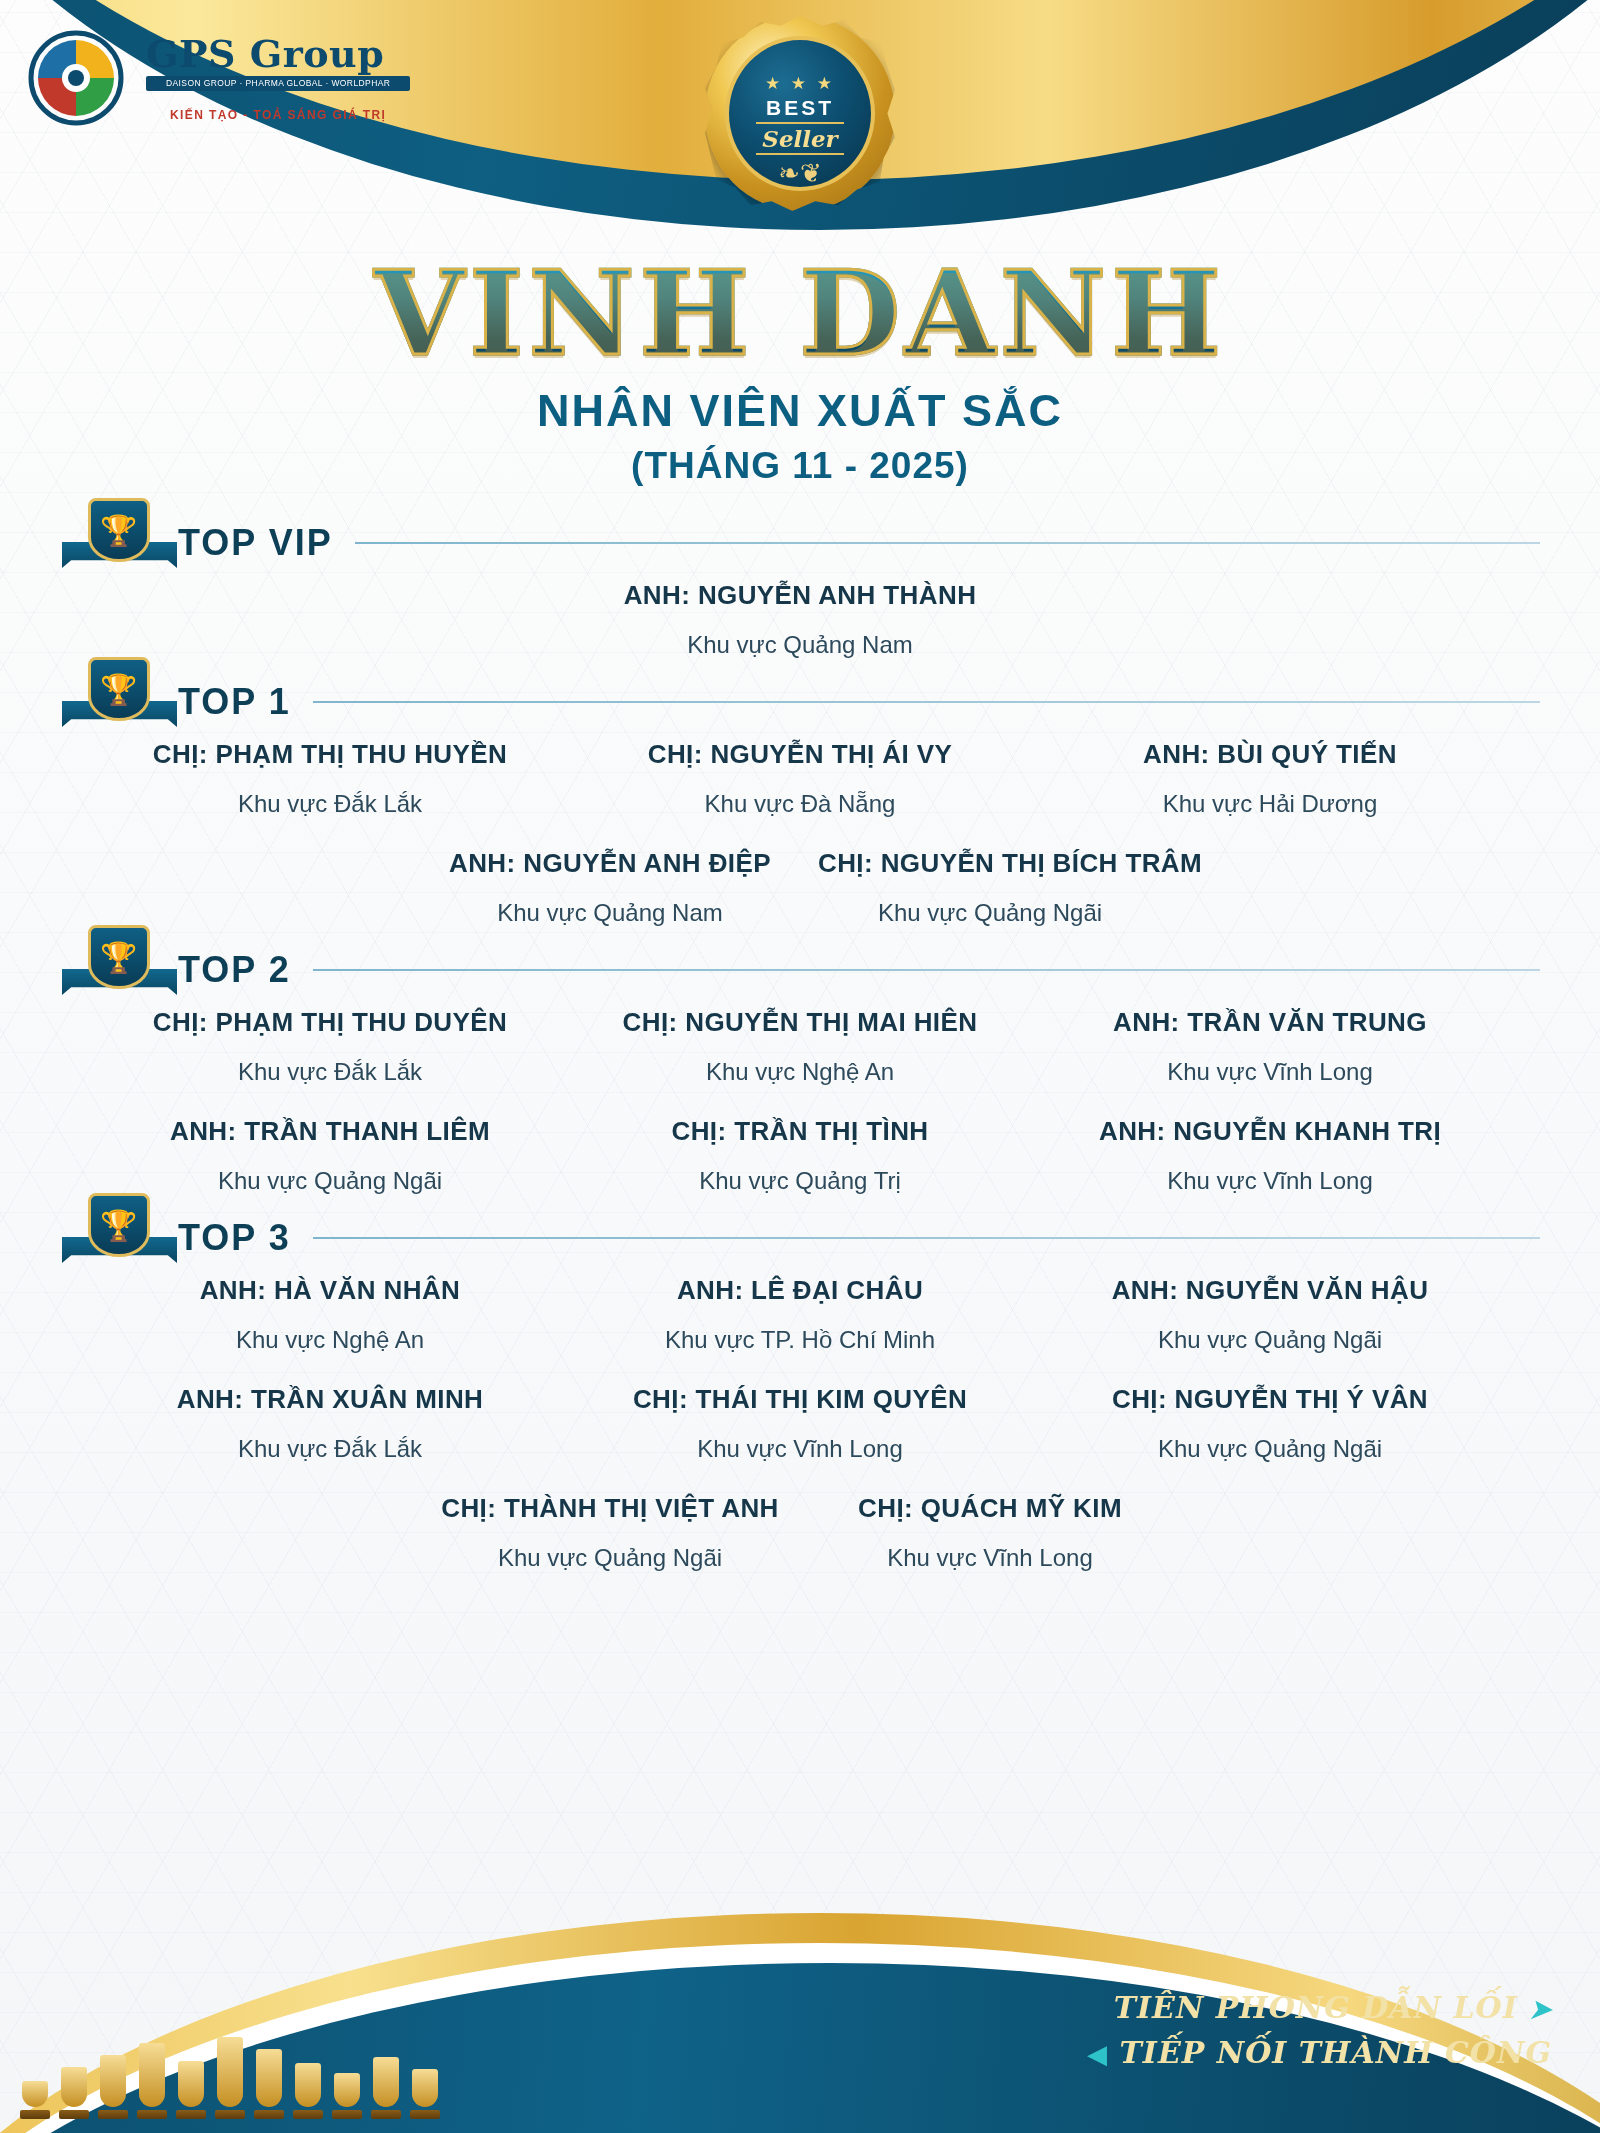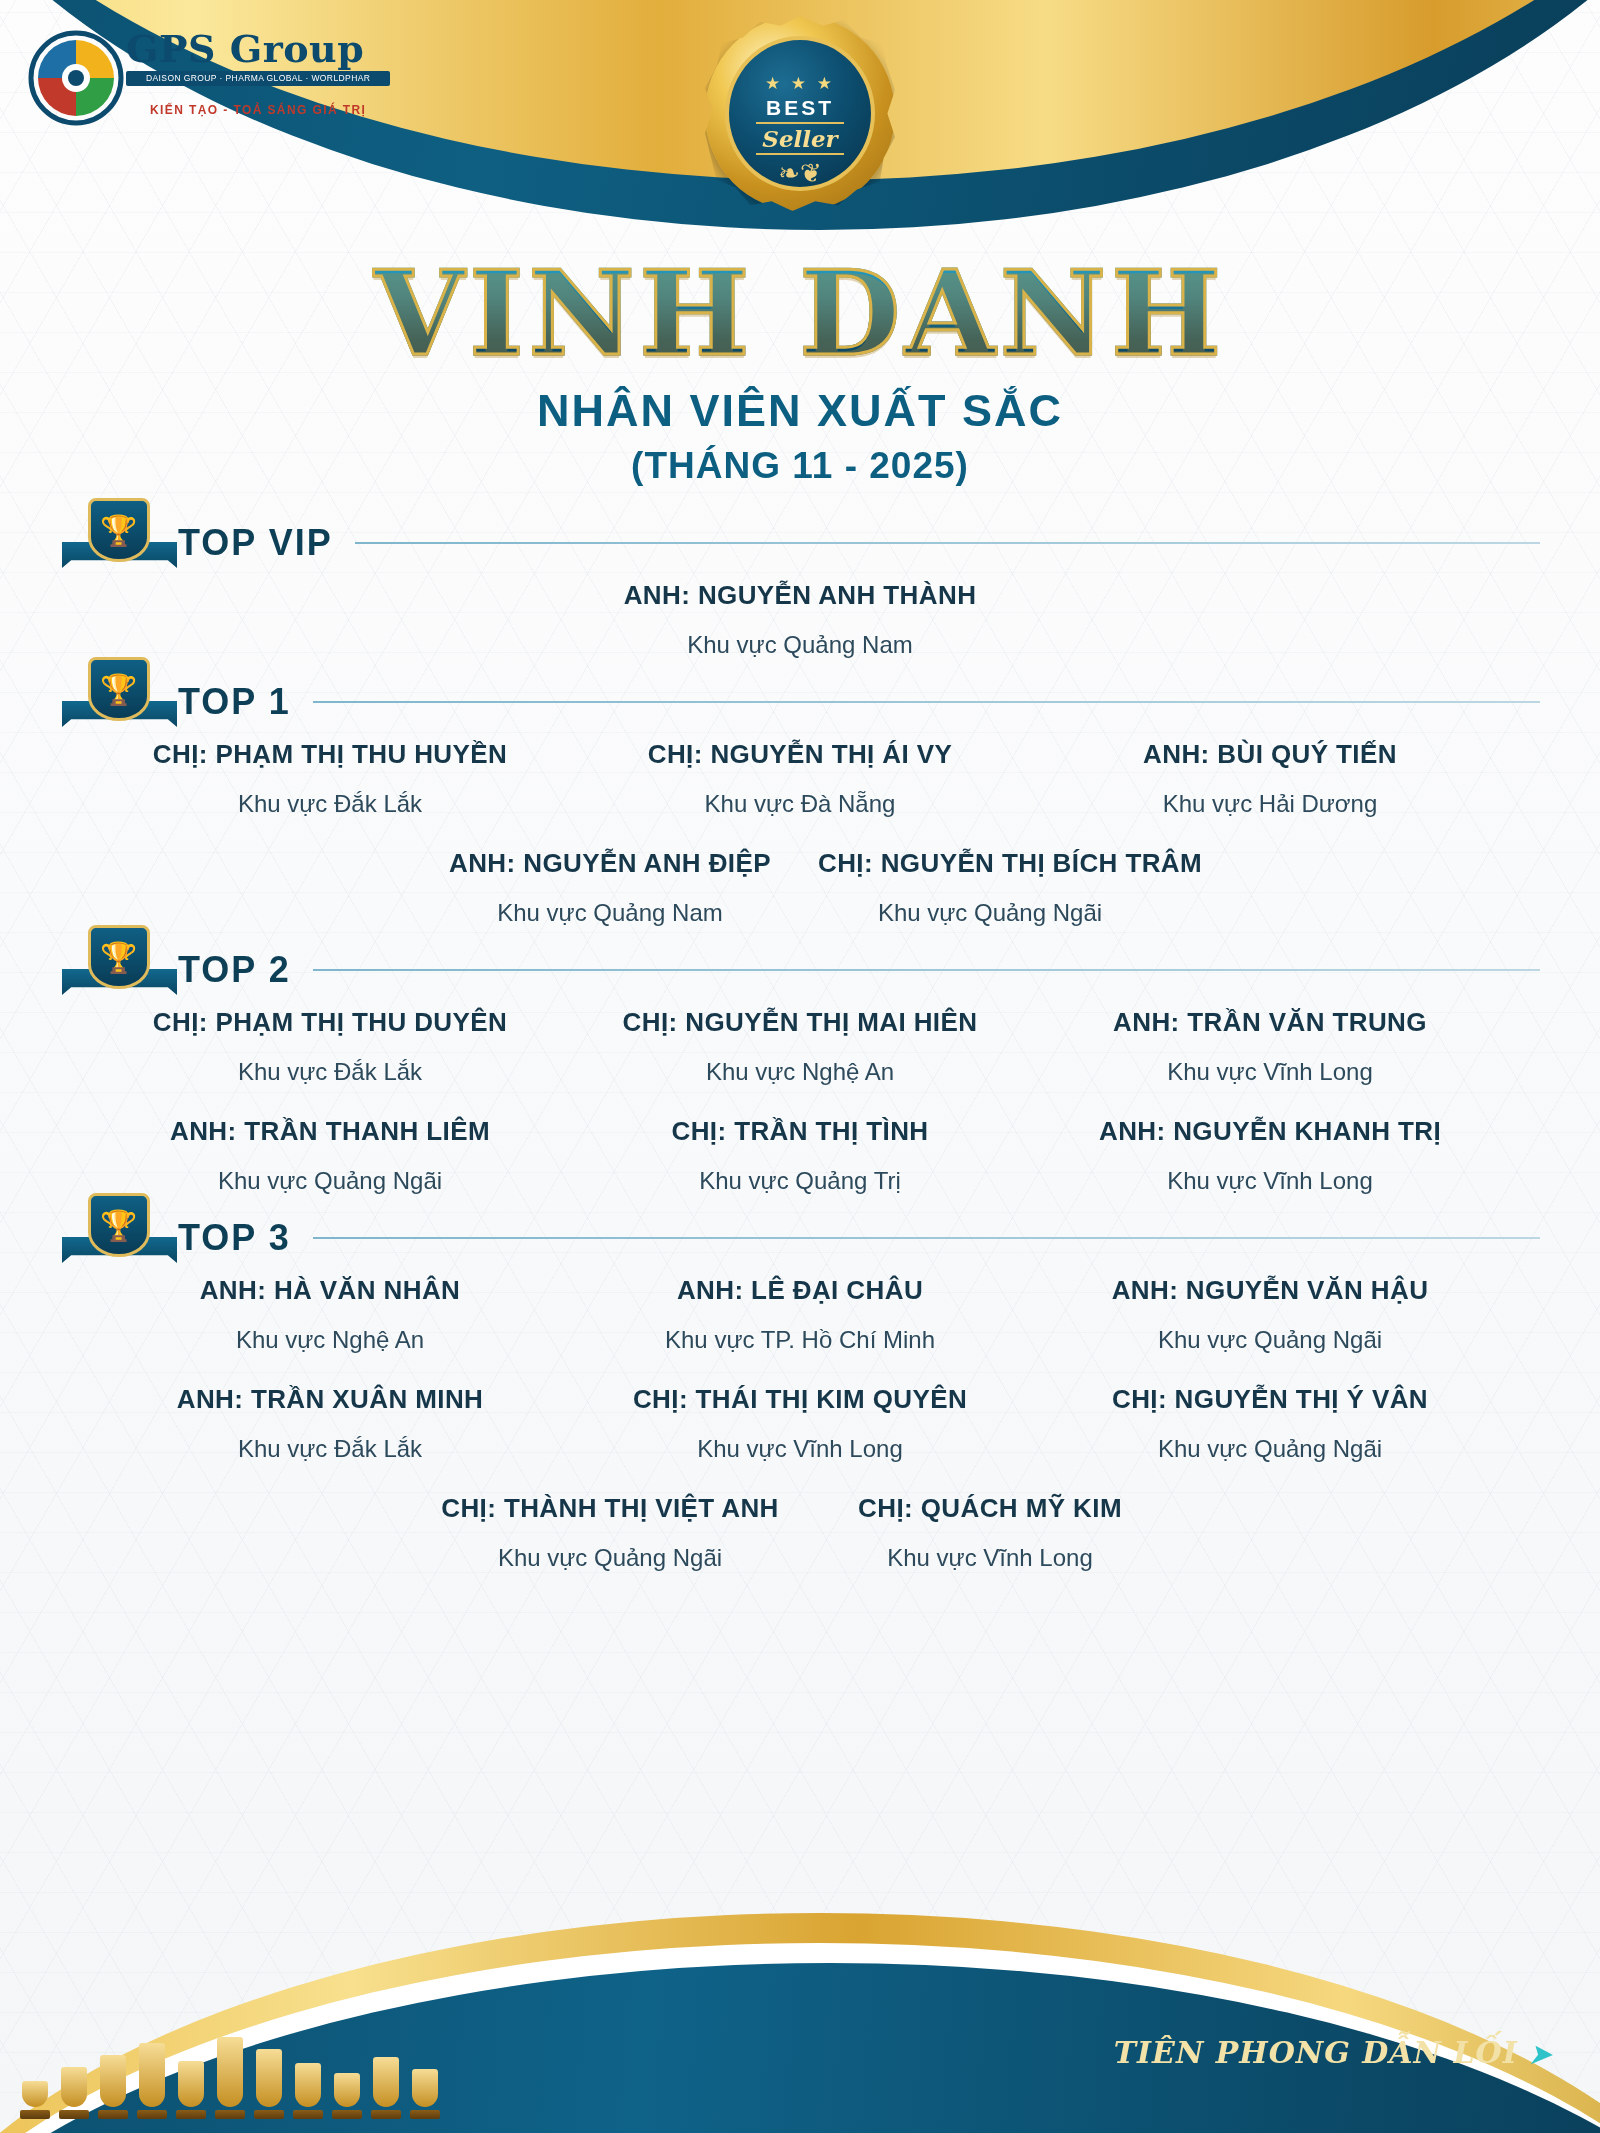--- a/index.html
+++ b/index.html
@@ -46,21 +46,21 @@
   .band-gold2 {
     position: absolute; top: -372px; left: -170px;
     width: 1990px; height: 520px;
     background: linear-gradient(90deg,#e9bb48 0%, #f8e08e 30%, #d9a431 55%, #f6d87f 80%, #caa032 100%);
     border-radius: 0 0 50% 50% / 0 0 100% 100%;
   }
 
   
   .logo {
     position: absolute; top: 30px; left: 28px; z-index: 10;
-    display: flex; align-items: flex-start; gap: 2px;
+    display: flex; align-items: center; gap: 22px;
   }
   .logo-mark { position: relative; width: 96px; height: 96px; }
   .logo-text { line-height: 1; }
   .logo-title {
     font-family: "DejaVu Serif", serif;
     font-weight: bold; font-size: 38px; color: #0c4a6e; letter-spacing: .5px;
   }
   .logo-sub {
     font-size: 8.5px; letter-spacing: .4px; color: #ffffff;
     background: #0c4a6e; padding: 3px 20px; margin-top: 3px; text-align:center;
@@ -444,15 +444,19 @@
         <div class="mt-cup" style="height:38px"></div>
         <div class="mt-base"></div>
       </div>
     </div>
 
   <div class="slogan">
     <div class="slogan-line">
       <span>TIÊN PHONG DẪN LỐI</span>
       <span class="arrow-r">➤</span>
     </div>
+    <div class="slogan-line">
+      <span class="arrow-l">◀</span>
+      <span>TIẾP NỐI THÀNH CÔNG</span>
+    </div>
   </div>
 
 </div>
 
 </body></html>

